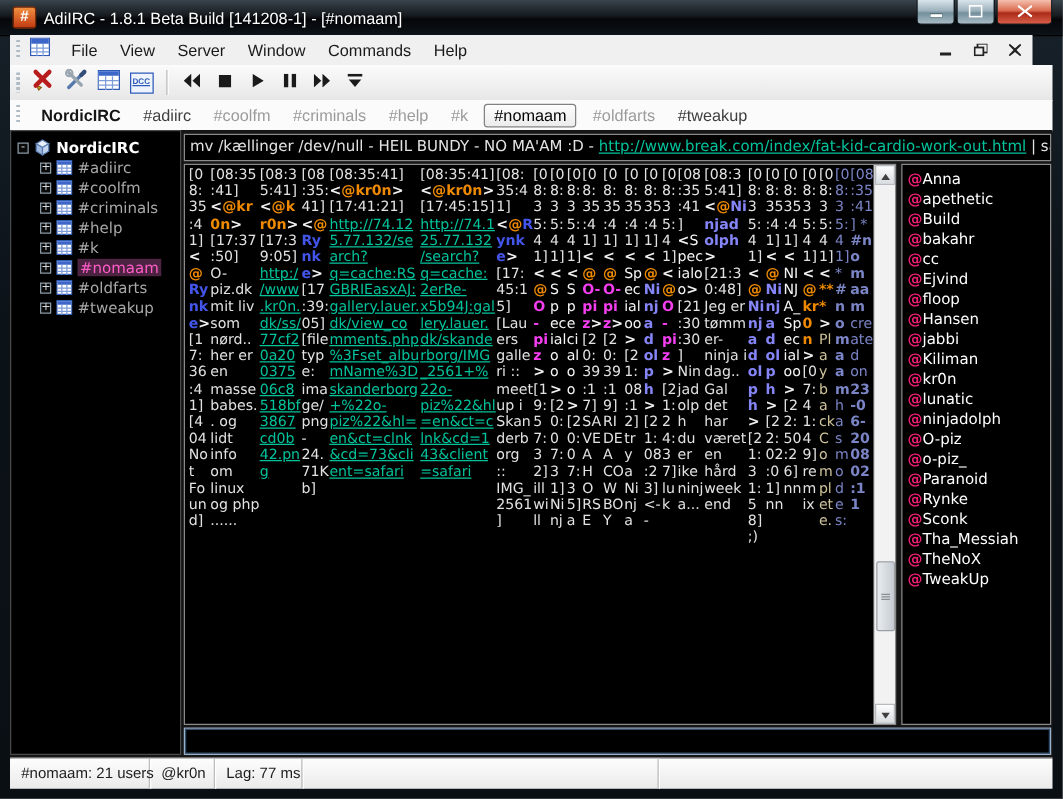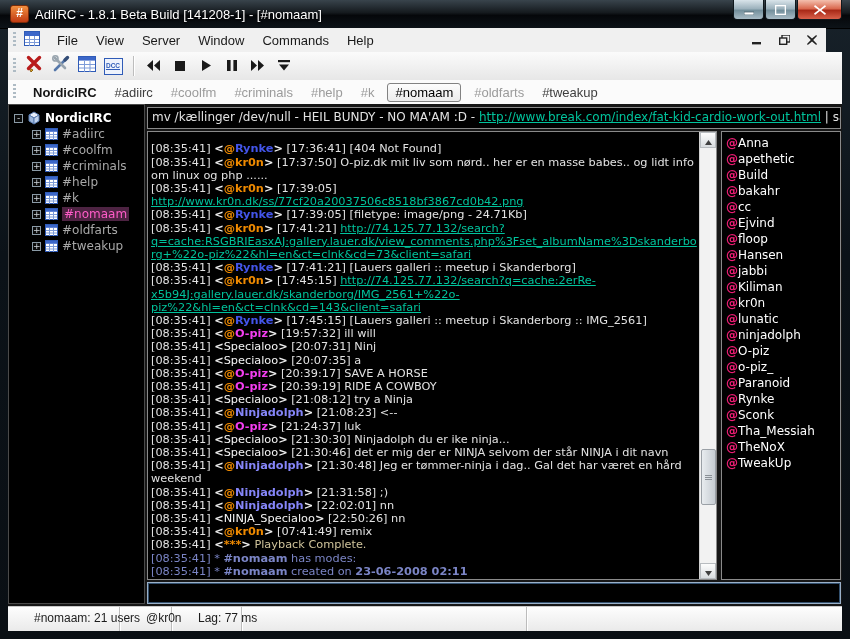--- a/index.html
+++ b/index.html
@@ -66,21 +66,21 @@
   .tree-row.chan{padding-left:23px}
   .tree-row.chan.selected .label{background:#4d2342;color:#ff5cc8;padding:0 2px}
   
   .main-col{position:absolute;left:139px;right:1px;top:3px;bottom:3px}
   .topicbar{position:absolute;top:0;left:0;right:0;height:20px;background:#000;
     border:1px solid #8a8a8a;color:#ececec;font-size:12px;line-height:18px;
     padding:0 4px;white-space:nowrap;overflow:hidden;font-family:"DejaVu Sans",sans-serif}
   .chat-row{position:absolute;top:24px;left:0;right:0;bottom:24px;display:flex}
   .chat-panel{flex:1;position:relative;background:#000;border:1px solid #8a8a8a;margin-right:4px}
   .messages{position:absolute;top:1px;left:3px;right:17px;bottom:1px;overflow:hidden;
-    display:flex;flex-direction:column;justify-content:flex-end;
+    display:flex;flex-direction:row;justify-content:flex-end;
     font-family:"DejaVu Sans",sans-serif;font-size:11.3px;line-height:13.2px;color:#e2e2e2}
   .msg-line{white-space:pre-wrap;overflow-wrap:anywhere}
   .c-w{color:#e2e2e2}
   .c-nb{color:#f0f0f0;font-weight:bold}
   .c-at{color:#ef8a00;font-weight:bold}
   .c-no{color:#ef8a00;font-weight:bold}
   .c-nr{color:#4355ea;font-weight:bold}
   .c-nm{color:#f43ef0;font-weight:bold}
   .c-np{color:#8585f8;font-weight:bold}
   .c-nw{color:#f5f5f5;font-weight:normal}
@@ -108,21 +108,21 @@
   .user-row .mode{color:#ee1d74;font-weight:bold}
   
   .inputbox{position:absolute;left:0;right:0;bottom:0;height:20px;background:#000;
     border:1px solid #9ab0c8;box-shadow:0 0 0 1px #33506e inset}
   .inputbox input{width:100%;height:100%;background:transparent;border:none;outline:none;
     color:#e8e8e8;font-family:"DejaVu Sans",sans-serif;font-size:12px;padding:0 4px;box-sizing:border-box}
   
   .statusbar{position:absolute;bottom:8px;left:8px;right:8px;height:24px;
     background:linear-gradient(180deg,#fdfdfd,#eaeaea);display:flex;align-items:stretch;
     border-top:1px solid #c8c8c8}
-  .sb-cell{font-size:12px;color:#1c1c1c;padding:4px 9px 0 26px;border-right:1px solid #bcbcbc;
+  .sb-cell{font-size:12px;color:#1c1c1c;padding:4px 9px 0 9px;border-right:1px solid #bcbcbc;
     box-shadow:1px 0 0 #fff;white-space:nowrap;box-sizing:border-box}
   .sb-cell:nth-child(1){width:112px}
   .sb-cell:nth-child(2){width:52px}
   .sb-cell:nth-child(3){width:70px}
   .sb-cell:nth-child(4){width:285px}
   .sb-cell:nth-child(5){flex:1;border-right:none;box-shadow:none}
 </style>
 </head>
 <body>
 
@@ -401,33 +401,31 @@
     <div class="topicbar" id="topic-bar"><span class="c-w">mv /kællinger /dev/null - HEIL BUNDY - NO MA'AM :D - </span><span class="c-lk">http://www.break.com/index/fat-kid-cardio-work-out.html</span><span class="c-w"> | sarte sjæle skal ikke klikke på</span></div>
 
     <div class="chat-row">
       <div class="chat-panel">
         <div class="messages" id="message-list">
             <div class="msg-line"><span class="c-w">[08:35:41] </span><span class="c-nb">&lt;</span><span class="c-at">@</span><span class="c-nr">Rynke</span><span class="c-nb">&gt;</span><span class="c-w"> [17:36:41] </span><span class="c-w">[404 Not Found]</span></div>
             <div class="msg-line"><span class="c-w">[08:35:41] </span><span class="c-nb">&lt;</span><span class="c-at">@</span><span class="c-no">kr0n</span><span class="c-nb">&gt;</span><span class="c-w"> [17:37:50] </span><span class="c-w">O-piz.dk mit liv som nørd.. her er en masse babes.. og lidt info om linux og php ......</span></div>
             <div class="msg-line"><span class="c-w">[08:35:41] </span><span class="c-nb">&lt;</span><span class="c-at">@</span><span class="c-no">kr0n</span><span class="c-nb">&gt;</span><span class="c-w"> [17:39:05] </span><span class="c-lk">http://www.kr0n.dk/ss/77cf20a20037506c8518bf3867cd0b42.png</span></div>
             <div class="msg-line"><span class="c-w">[08:35:41] </span><span class="c-nb">&lt;</span><span class="c-at">@</span><span class="c-nr">Rynke</span><span class="c-nb">&gt;</span><span class="c-w"> [17:39:05] </span><span class="c-w">[filetype: image/png - 24.71Kb]</span></div>
             <div class="msg-line"><span class="c-w">[08:35:41] </span><span class="c-nb">&lt;</span><span class="c-at">@</span><span class="c-no">kr0n</span><span class="c-nb">&gt;</span><span class="c-w"> [17:41:21] </span><span class="c-lk">http://74.125.77.132/search?q=cache:RSGBRIEasxAJ:gallery.lauer.dk/view_comments.php%3Fset_albumName%3Dskanderborg+%22o-piz%22&amp;hl=en&amp;ct=clnk&amp;cd=73&amp;client=safari</span></div>
-            <div class="msg-line"><span class="c-w">[08:35:41] </span><span class="c-nb">&lt;</span><span class="c-at">@</span><span class="c-nr">Rynke</span><span class="c-nb">&gt;</span><span class="c-w"> [17:41:21] </span><span class="c-w">[Lauers galleri :: meetup i Skanderborg]</span></div>
             <div class="msg-line"><span class="c-w">[08:35:41] </span><span class="c-nb">&lt;</span><span class="c-at">@</span><span class="c-no">kr0n</span><span class="c-nb">&gt;</span><span class="c-w"> [17:45:15] </span><span class="c-lk">http://74.125.77.132/search?q=cache:2erRe-x5b94J:gallery.lauer.dk/skanderborg/IMG_2561+%22o-piz%22&amp;hl=en&amp;ct=clnk&amp;cd=143&amp;client=safari</span></div>
             <div class="msg-line"><span class="c-w">[08:35:41] </span><span class="c-nb">&lt;</span><span class="c-at">@</span><span class="c-nr">Rynke</span><span class="c-nb">&gt;</span><span class="c-w"> [17:45:15] </span><span class="c-w">[Lauers galleri :: meetup i Skanderborg :: IMG_2561]</span></div>
             <div class="msg-line"><span class="c-w">[08:35:41] </span><span class="c-nb">&lt;</span><span class="c-at">@</span><span class="c-nm">O-piz</span><span class="c-nb">&gt;</span><span class="c-w"> [19:57:32] </span><span class="c-w">ill will</span></div>
             <div class="msg-line"><span class="c-w">[08:35:41] </span><span class="c-nb">&lt;</span><span class="c-nw">Specialoo</span><span class="c-nb">&gt;</span><span class="c-w"> [20:07:31] </span><span class="c-w">Ninj</span></div>
             <div class="msg-line"><span class="c-w">[08:35:41] </span><span class="c-nb">&lt;</span><span class="c-nw">Specialoo</span><span class="c-nb">&gt;</span><span class="c-w"> [20:07:35] </span><span class="c-w">a</span></div>
             <div class="msg-line"><span class="c-w">[08:35:41] </span><span class="c-nb">&lt;</span><span class="c-at">@</span><span class="c-nm">O-piz</span><span class="c-nb">&gt;</span><span class="c-w"> [20:39:17] </span><span class="c-w">SAVE A HORSE</span></div>
             <div class="msg-line"><span class="c-w">[08:35:41] </span><span class="c-nb">&lt;</span><span class="c-at">@</span><span class="c-nm">O-piz</span><span class="c-nb">&gt;</span><span class="c-w"> [20:39:19] </span><span class="c-w">RIDE A COWBOY</span></div>
             <div class="msg-line"><span class="c-w">[08:35:41] </span><span class="c-nb">&lt;</span><span class="c-nw">Specialoo</span><span class="c-nb">&gt;</span><span class="c-w"> [21:08:12] </span><span class="c-w">try a Ninja</span></div>
             <div class="msg-line"><span class="c-w">[08:35:41] </span><span class="c-nb">&lt;</span><span class="c-at">@</span><span class="c-np">Ninjadolph</span><span class="c-nb">&gt;</span><span class="c-w"> [21:08:23] </span><span class="c-w">&lt;--</span></div>
             <div class="msg-line"><span class="c-w">[08:35:41] </span><span class="c-nb">&lt;</span><span class="c-at">@</span><span class="c-nm">O-piz</span><span class="c-nb">&gt;</span><span class="c-w"> [21:24:37] </span><span class="c-w">luk</span></div>
             <div class="msg-line"><span class="c-w">[08:35:41] </span><span class="c-nb">&lt;</span><span class="c-nw">Specialoo</span><span class="c-nb">&gt;</span><span class="c-w"> [21:30:30] </span><span class="c-w">Ninjadolph du er ike ninja...</span></div>
-            <div class="msg-line"><span class="c-w">[08:35:41] </span><span class="c-nb">&lt;</span><span class="c-nw">Specialoo</span><span class="c-nb">&gt;</span><span class="c-w"> [21:30:46] </span><span class="c-w">det er mig der er NINJA selvom der står NINJA i dit navn</span></div>
             <div class="msg-line"><span class="c-w">[08:35:41] </span><span class="c-nb">&lt;</span><span class="c-at">@</span><span class="c-np">Ninjadolph</span><span class="c-nb">&gt;</span><span class="c-w"> [21:30:48] </span><span class="c-w">Jeg er tømmer-ninja i dag.. Gal det har været en hård weekend</span></div>
             <div class="msg-line"><span class="c-w">[08:35:41] </span><span class="c-nb">&lt;</span><span class="c-at">@</span><span class="c-np">Ninjadolph</span><span class="c-nb">&gt;</span><span class="c-w"> [21:31:58] </span><span class="c-w">;)</span></div>
             <div class="msg-line"><span class="c-w">[08:35:41] </span><span class="c-nb">&lt;</span><span class="c-at">@</span><span class="c-np">Ninjadolph</span><span class="c-nb">&gt;</span><span class="c-w"> [22:02:01] </span><span class="c-w">nn</span></div>
             <div class="msg-line"><span class="c-w">[08:35:41] </span><span class="c-nb">&lt;</span><span class="c-nw">NINJA_Specialoo</span><span class="c-nb">&gt;</span><span class="c-w"> [22:50:26] </span><span class="c-w">nn</span></div>
             <div class="msg-line"><span class="c-w">[08:35:41] </span><span class="c-nb">&lt;</span><span class="c-at">@</span><span class="c-no">kr0n</span><span class="c-nb">&gt;</span><span class="c-w"> [07:41:49] </span><span class="c-w">remix</span></div>
             <div class="msg-line"><span class="c-w">[08:35:41] </span><span class="c-nb">&lt;</span><span class="c-st">***</span><span class="c-nb">&gt;</span><span class="c-w"> </span><span class="c-pb">Playback Complete.</span></div>
             <div class="msg-line"><span class="c-in">[08:35:41] </span><span class="c-in">* </span><span class="c-ib">#nomaam</span><span class="c-in"> has modes:</span></div>
             <div class="msg-line"><span class="c-in">[08:35:41] </span><span class="c-in">* </span><span class="c-ib">#nomaam</span><span class="c-in"> created on </span><span class="c-ib">23-06-2008 02:11</span></div>
           </div>
         <div class="vscroll">

